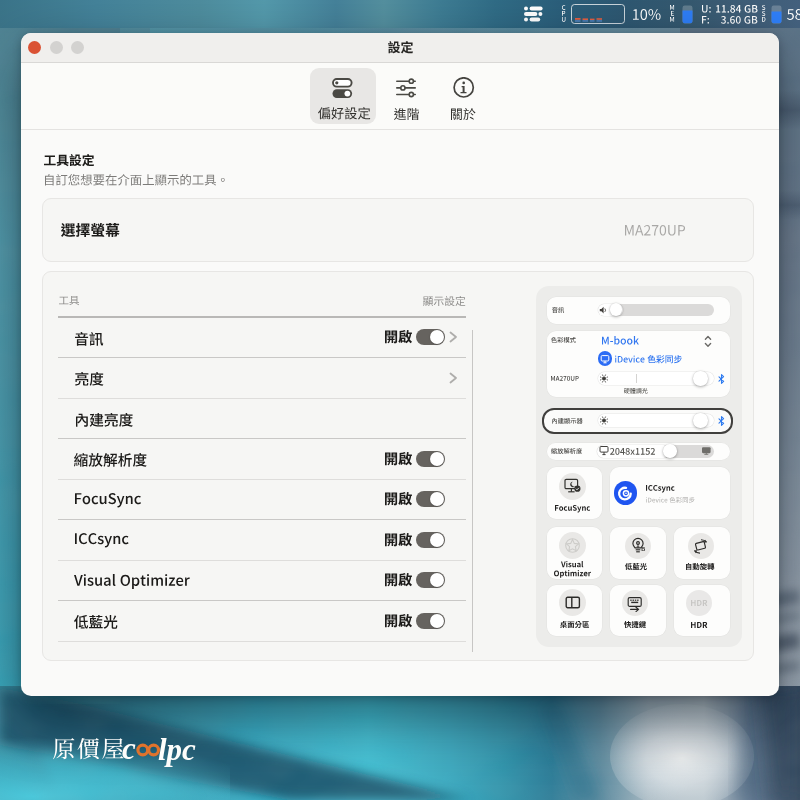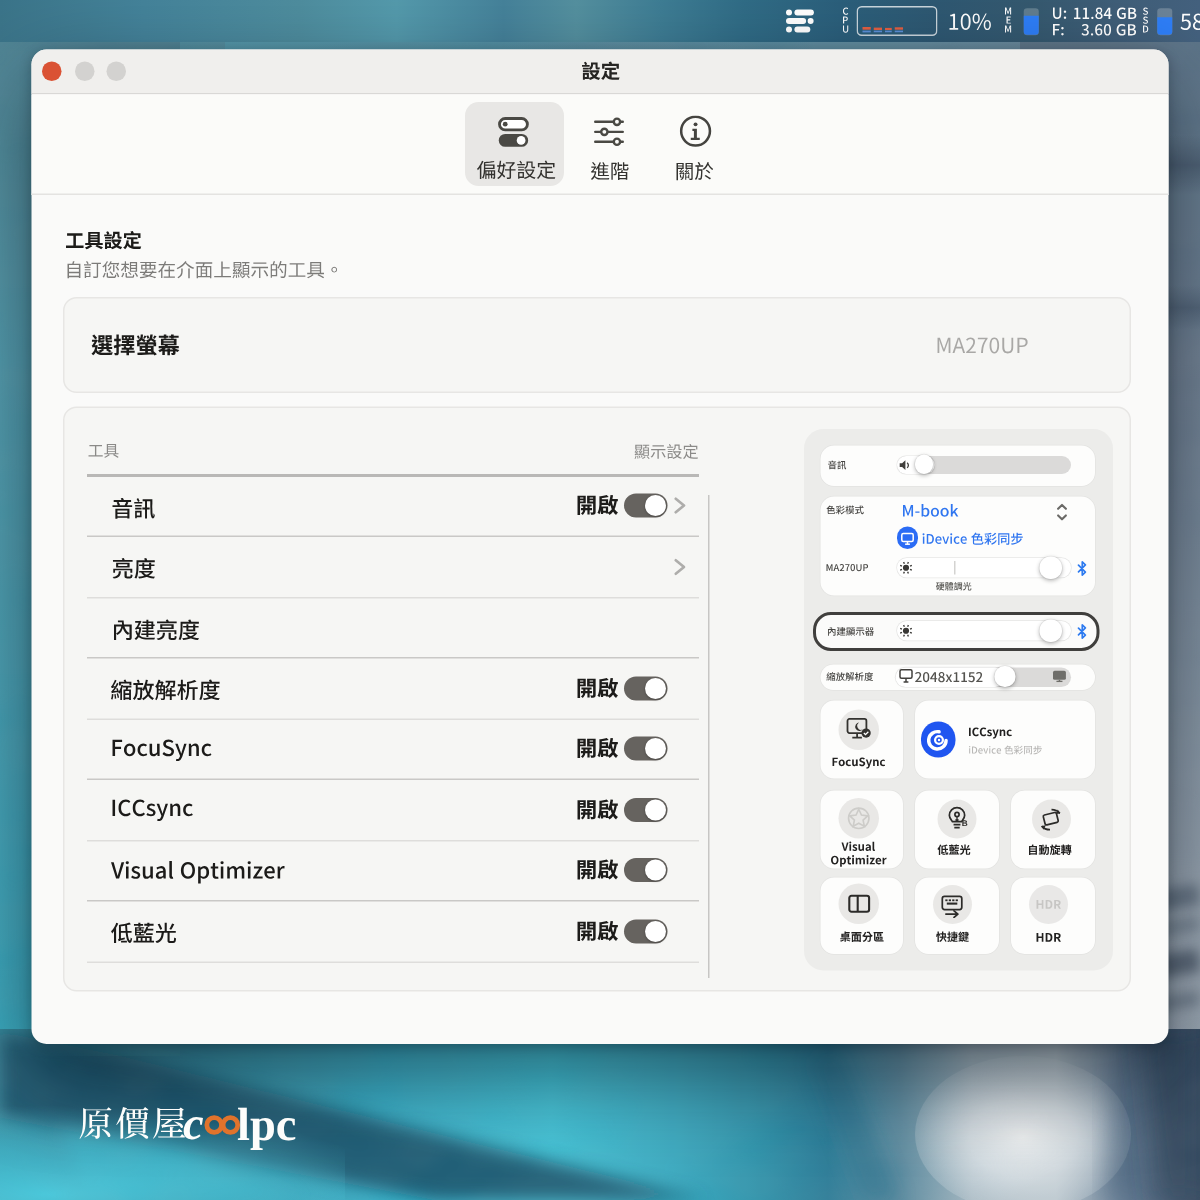--- a/index.html
+++ b/index.html
@@ -501,12 +501,12 @@
 <svg style="position:absolute;left:52.7px;top:738.2px;overflow:visible" width="71.4" height="22.2" viewBox="0.7 -19.3 71.4 22.2">
     <path d="M3.1 -18V-18.7L5.2 -17.7H4.9V-12Q4.9 -10.4 4.8 -8.6Q4.7 -6.8 4.4 -5Q4 -3.1 3.2 -1.4Q2.4 0.4 1.1 1.9L0.7 1.7Q1.9 -0.4 2.4 -2.7Q2.9 -5 3 -7.3Q3.1 -9.7 3.1 -12V-17.7ZM20 -19.2Q20 -19.2 20.2 -19Q20.4 -18.9 20.7 -18.6Q21.1 -18.3 21.4 -18Q21.8 -17.7 22.1 -17.4Q22 -17.1 21.5 -17.1H4.4V-17.7H18.8ZM14.6 -16.3Q14.5 -16.1 14.3 -16Q14.1 -15.8 13.7 -15.8Q13.3 -15.2 12.8 -14.6Q12.2 -13.9 11.7 -13.5L11.3 -13.7Q11.5 -14.3 11.7 -15.2Q11.9 -16.1 12 -17ZM15.8 -4.6Q17.6 -4.1 18.7 -3.5Q19.8 -2.8 20.4 -2.1Q21.1 -1.4 21.2 -0.8Q21.4 -0.2 21.2 0.2Q21.1 0.6 20.7 0.7Q20.3 0.8 19.7 0.5Q19.4 -0.3 18.7 -1.2Q18 -2.1 17.2 -3Q16.3 -3.8 15.5 -4.4ZM11.2 -3.9Q11.1 -3.7 10.9 -3.6Q10.7 -3.6 10.3 -3.6Q9.7 -2.8 8.8 -1.9Q7.8 -1.1 6.7 -0.3Q5.5 0.5 4.2 1L4 0.7Q5 -0 6 -1Q6.9 -2 7.6 -3.1Q8.4 -4.1 8.8 -5.1ZM14.2 -0.6Q14.2 0.1 14.1 0.6Q13.9 1.1 13.3 1.5Q12.7 1.8 11.5 1.9Q11.5 1.5 11.3 1.2Q11.2 0.8 11 0.6Q10.7 0.4 10.2 0.2Q9.7 0.1 8.9 -0V-0.4Q8.9 -0.4 9.2 -0.3Q9.6 -0.3 10.2 -0.3Q10.7 -0.3 11.2 -0.2Q11.7 -0.2 11.9 -0.2Q12.2 -0.2 12.3 -0.3Q12.4 -0.4 12.4 -0.6V-7.2H14.2ZM9.1 -5.9Q9.1 -5.8 8.9 -5.7Q8.7 -5.5 8.3 -5.4Q8 -5.3 7.6 -5.3H7.3V-13.8V-14.7L9.3 -13.8H18.3V-13.2H9.1ZM17.3 -13.8 18.3 -14.9 20.4 -13.3Q20.2 -13.2 20 -13Q19.7 -12.9 19.4 -12.8V-6.2Q19.4 -6.1 19.1 -6Q18.9 -5.9 18.5 -5.7Q18.2 -5.6 17.8 -5.6H17.6V-13.8ZM18.5 -7.2V-6.5H8.2V-7.2ZM18.5 -10.6V-9.9H8.2V-10.6Z M33.1 -12H44.8V-11.4H33.1ZM32 -17.8H43.2L44.4 -19.3Q44.4 -19.3 44.6 -19.1Q44.9 -18.9 45.2 -18.6Q45.6 -18.4 45.9 -18.1Q46.3 -17.7 46.6 -17.5Q46.6 -17.3 46.4 -17.2Q46.3 -17.1 46 -17.1H32.1ZM36.1 -17.8H37.7V-11.7H36.1ZM40 -17.8H41.6V-11.7H40ZM33.8 -3.2H43.8V-2.5H33.8ZM33.8 -7.7H43.8V-7H33.8ZM33.8 -5.5H43.8V-4.8H33.8ZM36.5 -2.2 38.9 -0.8Q38.8 -0.7 38.5 -0.6Q38.2 -0.5 37.7 -0.6Q37 -0.1 35.8 0.3Q34.7 0.8 33.5 1.2Q32.2 1.6 30.9 1.9L30.8 1.5Q31.9 1.1 33 0.4Q34.1 -0.2 35 -0.9Q35.9 -1.6 36.5 -2.2ZM40 -1.8Q42 -1.6 43.3 -1.2Q44.7 -0.9 45.4 -0.5Q46.1 -0 46.4 0.4Q46.6 0.8 46.5 1.1Q46.4 1.5 46.1 1.7Q45.8 1.9 45.4 1.8Q45 1.8 44.6 1.5Q44 0.8 42.8 -0Q41.6 -0.8 39.9 -1.4ZM28 -12.4 28.8 -13.4 30.5 -12.8Q30.5 -12.6 30.3 -12.5Q30.1 -12.4 29.8 -12.4V1.3Q29.8 1.4 29.6 1.5Q29.4 1.6 29 1.7Q28.7 1.9 28.3 1.9H28ZM29.7 -19.3 32.5 -18.5Q32.4 -18.3 32.2 -18.2Q32 -18 31.6 -18Q30.9 -15.9 29.9 -13.9Q29 -12 27.9 -10.3Q26.8 -8.6 25.5 -7.3L25.2 -7.5Q26.1 -9 26.9 -10.9Q27.8 -12.8 28.5 -15Q29.2 -17.2 29.7 -19.3ZM32.1 -15.2V-16.1L34 -15.2H44.8V-14.6H33.9V-11Q33.9 -10.9 33.7 -10.8Q33.4 -10.7 33.1 -10.6Q32.8 -10.5 32.4 -10.5H32.1ZM33.1 -9.9V-10.8L35 -9.9H44V-9.3H34.9V-2Q34.9 -1.9 34.6 -1.8Q34.4 -1.6 34.1 -1.5Q33.7 -1.4 33.3 -1.4H33.1ZM43.9 -15.3H43.7L44.6 -16.2L46.4 -14.8Q46.4 -14.7 46.2 -14.6Q46 -14.4 45.7 -14.4V-11.2Q45.7 -11.2 45.4 -11Q45.2 -10.9 44.8 -10.8Q44.5 -10.7 44.2 -10.7H43.9ZM42.9 -9.9H42.7L43.6 -10.9L45.5 -9.5Q45.4 -9.3 45.2 -9.2Q45 -9.1 44.7 -9.1V-2.2Q44.7 -2.1 44.5 -2Q44.2 -1.9 43.9 -1.7Q43.5 -1.6 43.2 -1.6H42.9Z M52.6 -18.2V-18.8L54.8 -18H54.5V-12.4Q54.5 -10.8 54.4 -8.9Q54.3 -7.1 53.8 -5.2Q53.4 -3.3 52.5 -1.5Q51.6 0.3 50.1 1.8L49.8 1.6Q51.1 -0.5 51.7 -2.8Q52.3 -5.2 52.4 -7.6Q52.6 -10.1 52.6 -12.4V-18ZM67.2 -18 68.2 -19 70.3 -17.4Q70.1 -17.3 69.9 -17.2Q69.6 -17.1 69.3 -17V-13.2Q69.3 -13.1 69 -13Q68.8 -12.9 68.4 -12.8Q68.1 -12.7 67.8 -12.7H67.5V-18ZM68.7 -14.2V-13.5H53.6V-14.2ZM68.5 -18V-17.3H53.5V-18ZM55.5 -7.3Q56.6 -7.3 58.5 -7.3Q60.3 -7.4 62.7 -7.4Q65.1 -7.5 67.8 -7.6L67.8 -7.2Q65.9 -6.9 62.9 -6.4Q59.9 -6 56.2 -5.6ZM63 -10.9Q62.4 -10.3 61.6 -9.8Q60.8 -9.2 59.8 -8.7Q58.9 -8.1 57.9 -7.6Q57 -7.2 56.1 -6.8V-7.1H57Q56.9 -6.3 56.6 -5.8Q56.4 -5.3 56 -5.2L55.2 -7.3Q55.2 -7.3 55.5 -7.4Q55.7 -7.4 55.8 -7.5Q56.7 -7.8 57.6 -8.5Q58.5 -9.1 59.3 -9.9Q60.1 -10.6 60.5 -11.1H63ZM63.9 -9.6Q65.7 -9.4 66.9 -8.9Q68 -8.5 68.7 -7.9Q69.3 -7.3 69.6 -6.8Q69.8 -6.3 69.7 -5.9Q69.6 -5.5 69.2 -5.3Q68.9 -5.2 68.4 -5.4Q68 -6.1 67.2 -6.9Q66.4 -7.6 65.5 -8.3Q64.6 -8.9 63.7 -9.4ZM69 -1.2Q69 -1.2 69.2 -1.1Q69.4 -0.9 69.8 -0.6Q70.1 -0.3 70.5 -0Q70.9 0.3 71.2 0.6Q71.1 1 70.5 1H53.3L53.1 0.3H67.8ZM67.2 -4.8Q67.2 -4.8 67.6 -4.5Q67.9 -4.2 68.4 -3.8Q68.9 -3.5 69.3 -3.1Q69.2 -2.7 68.7 -2.7H55.1L54.9 -3.4H66.1ZM68.2 -12.6Q68.2 -12.6 68.4 -12.5Q68.6 -12.3 68.9 -12.1Q69.3 -11.8 69.6 -11.5Q70 -11.2 70.3 -11Q70.2 -10.6 69.7 -10.6H55.1L54.9 -11.3H67ZM63.5 -5.8Q63.5 -5.5 63.3 -5.4Q63.2 -5.2 62.8 -5.2V0.6H61V-6Z" fill="#fdfdfb"></path>
   </svg>
 <div class="abs" style="left:122px;top:731px;width:120px;height:36px;font-family:'Liberation Serif',serif;font-style:italic;font-weight:bold;font-size:31px;color:#fdfdfb;">c</div>
 <svg style="position:absolute;left:136px;top:742px;" width="25" height="16" viewBox="0 0 25 16">
     <g fill="none" stroke="#e0732c" stroke-width="3.2">
       <circle cx="6.8" cy="8" r="4.9"></circle>
       <circle cx="17.6" cy="8" r="4.9"></circle>
     </g>
   </svg>
-<div class="abs" style="left:158px;top:732px;width:120px;height:36px;font-family:'Liberation Serif',serif;font-weight:bold;font-size:31px;color:#fdfdfb;">lpc</div>
+<div class="abs" style="left:158px;top:732px;width:120px;height:36px;font-family:'Liberation Serif',serif;font-style:italic;font-weight:bold;font-size:31px;color:#fdfdfb;">lpc</div>
 </body></html>

